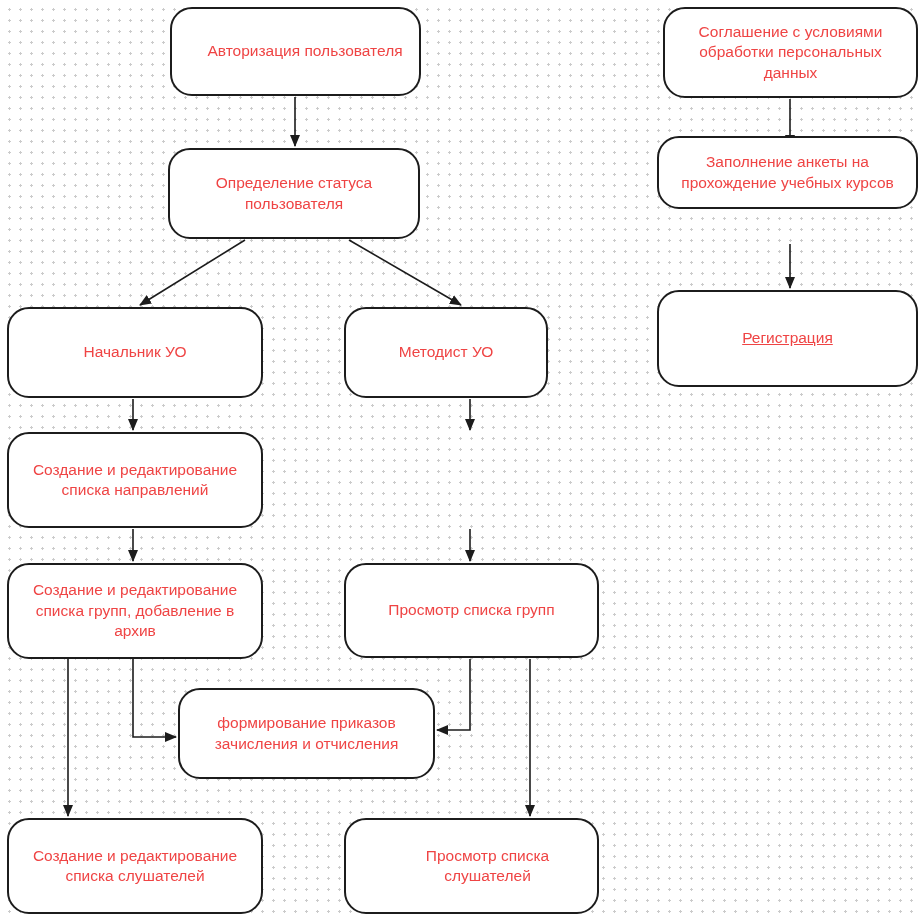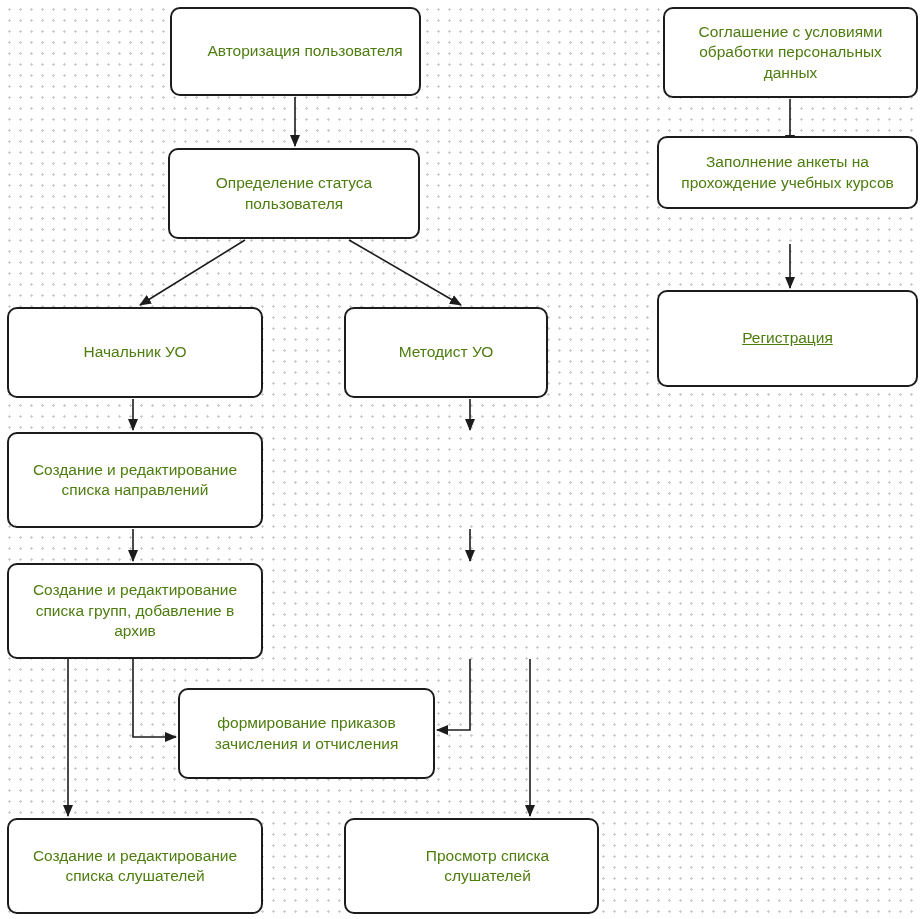--- a/index.html
+++ b/index.html
@@ -26,29 +26,29 @@
   }
   .edges line, .edges polyline {
     stroke: #1c1c1c;
     stroke-width: 1.6;
     fill: none;
   }
   .node {
     position: absolute;
     background: #ffffff;
     border: 2px solid #1c1c1c;
-    border-radius: 10px;
+    border-radius: 22px;
     display: flex;
     align-items: center;
     justify-content: center;
     text-align: center;
     padding: 6px 16px;
     font-size: 15.5px;
     line-height: 1.32;
-    color: #4d7c0f;
+    color: #ef4444;
   }
 </style>
 </head>
 <body>
 
 <div class="canvas">
 
   <svg class="edges" viewBox="0 0 921 919" xmlns="http://www.w3.org/2000/svg">
     <defs>
       <marker id="ah" markerUnits="userSpaceOnUse" markerWidth="14" markerHeight="12" refX="11" refY="5" orient="auto">
@@ -89,20 +89,23 @@
 
   <div class="node" style="left:7px;   top:432px; width:256px; height:96px;">
     <span>Создание и редактирование списка направлений</span>
   </div>
 
 
   <div class="node" style="left:7px;   top:563px; width:256px; height:96px;">
     <span>Создание и редактирование списка групп, добавление в архив</span>
   </div>
 
+  <div class="node" style="left:344px; top:563px; width:255px; height:95px;">
+    <span>Просмотр списка групп</span>
+  </div>
 
   <div class="node" style="left:178px; top:688px; width:257px; height:91px;">
     <span>формирование приказов зачисления и отчисления</span>
   </div>
 
   <div class="node" style="left:7px;   top:818px; width:256px; height:96px;">
     <span>Создание и редактирование списка слушателей</span>
   </div>
 
   <div class="node" style="left:344px; top:818px; width:255px; height:96px;padding-left:48px;">

